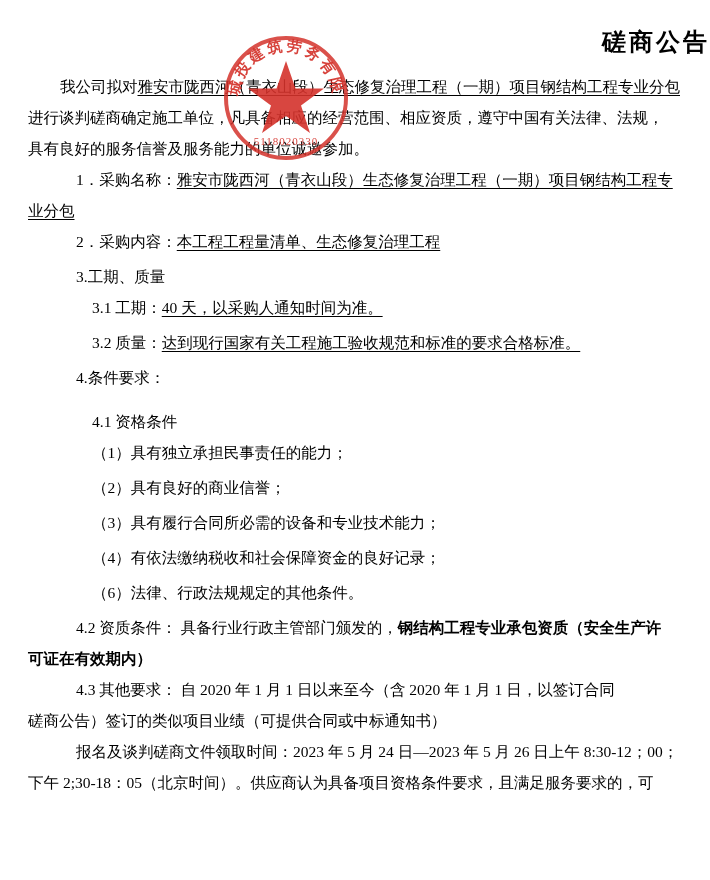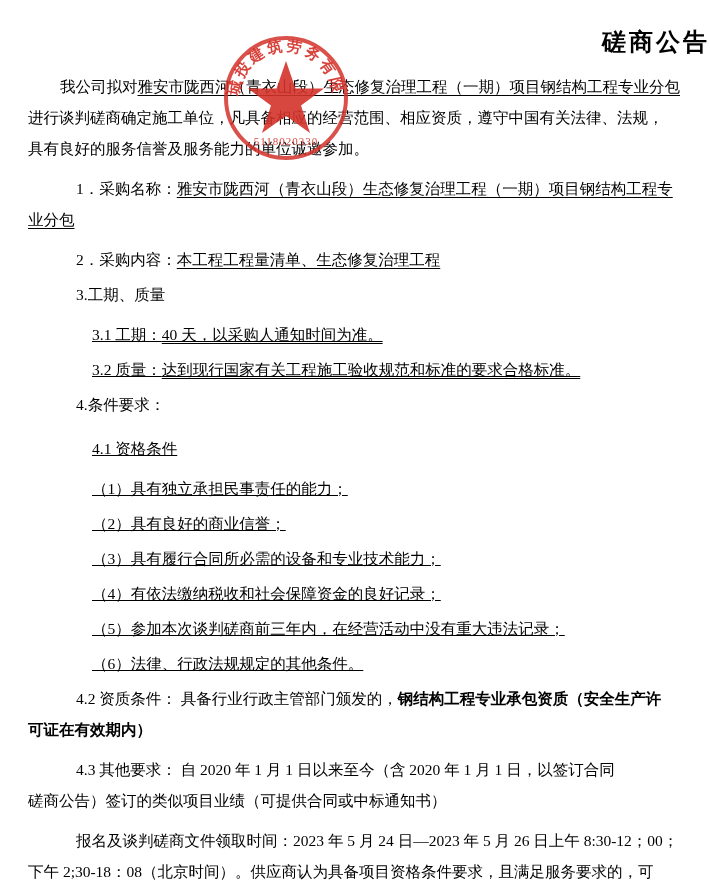--- a/index.html
+++ b/index.html
@@ -34,28 +34,28 @@
     padding: 0 30px 0 28px;
     font-size: 15.5px;
     line-height: 31px;
   }
   p {
     margin: 0;
     text-align: justify;
   }
   .indent2 { text-indent: 32px; }
   .indent3 { text-indent: 48px; }
-  .indent4 { text-indent: 64px; text-decoration: underline; }
+  .indent4 { text-indent: 64px; }
   .u {
     text-decoration: underline;
     text-underline-offset: 3px;
   }
   .b { font-weight: bold; margin-top: 28px; }
   .gap-s { margin-top: 4px; }
-  .gap-m { margin-top: 9px; }
+  .gap-m { }
   .gap-l { margin-top: 13px; }
   
   .seal {
     position: absolute;
     left: 219px;
     top: 5px;
     width: 135px;
     height: 135px;
     pointer-events: none;
     z-index: 5;
@@ -90,23 +90,22 @@
       <p class="indent3 gap-m"><span>2．采购内容：</span><span class="u">本工程工程量清单、生态修复治理工程</span></p>
       <p class="indent3 gap-s"><span>3.工期、质量</span></p>
       <p class="indent4 gap-m"><span>3.1 工期：</span><span class="u">40 天，以采购人通知时间为准。</span></p>
       <p class="indent4 gap-s"><span>3.2 质量：</span><span class="u">达到现行国家有关工程施工验收规范和标准的要求合格标准。</span></p>
       <p class="indent3 gap-s"><span>4.条件要求：</span></p>
       <p class="indent4 gap-l"><span>4.1 资格条件</span></p>
       <p class="indent4 gap-m"><span>（1）具有独立承担民事责任的能力；</span></p>
       <p class="indent4 gap-s"><span>（2）具有良好的商业信誉；</span></p>
       <p class="indent4 gap-s"><span>（3）具有履行合同所必需的设备和专业技术能力；</span></p>
       <p class="indent4 gap-s"><span>（4）有依法缴纳税收和社会保障资金的良好记录；</span></p>
-      <p class="indent4 gap-s"><span>（5）参加本次谈判磋商前三年内，在经营活动中没有重大违法记录；</span></p>
       <p class="indent4 gap-s"><span>（6）法律、行政法规规定的其他条件。</span></p>
       <p class="indent3 gap-s"><span>4.2 资质条件：   具备行业行政主管部门颁发的，</span><span class="b">钢结构工程专业承包资质（安全生产许</span></p>
       <p class=""><span class="b">可证在有效期内）</span></p>
       <p class="indent3 gap-m"><span>4.3 其他要求：  自 2020 年 1 月 1 日以来至今（含  2020 年 1 月 1 日，以签订合同</span></p>
       <p class=""><span>磋商公告）签订的类似项目业绩（可提供合同或中标通知书）</span></p>
       <p class="indent3 gap-m"><span>报名及谈判磋商文件领取时间：2023 年 5 月 24 日—2023 年 5 月 26 日上午 8:30-12；00；</span></p>
-      <p class=""><span>下午 2;30-18：08（北京时间）。供应商认为具备项目资格条件要求，且满足服务要求的，可</span></p>
+      <p class=""><span>下午 2;30-18：05（北京时间）。供应商认为具备项目资格条件要求，且满足服务要求的，可</span></p>
     </div>
 
 </div>
 
 </body></html>

